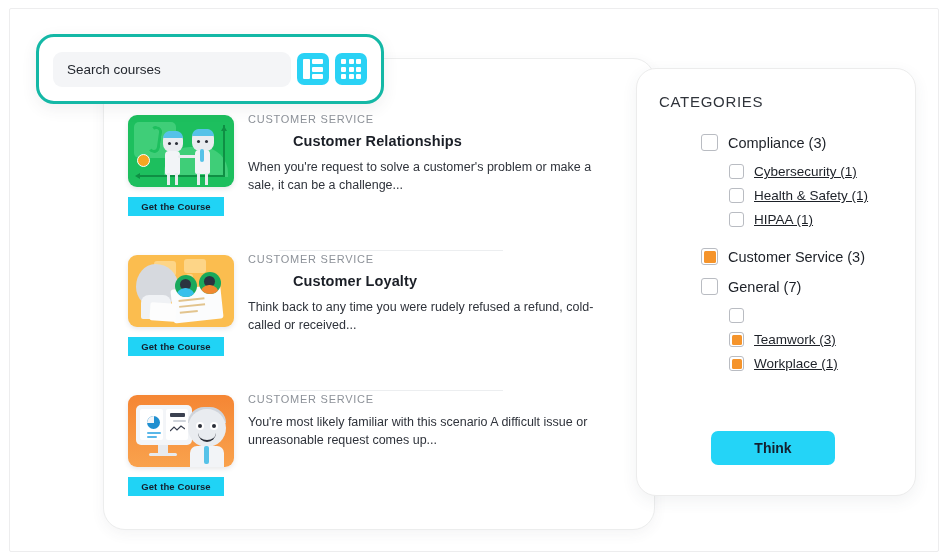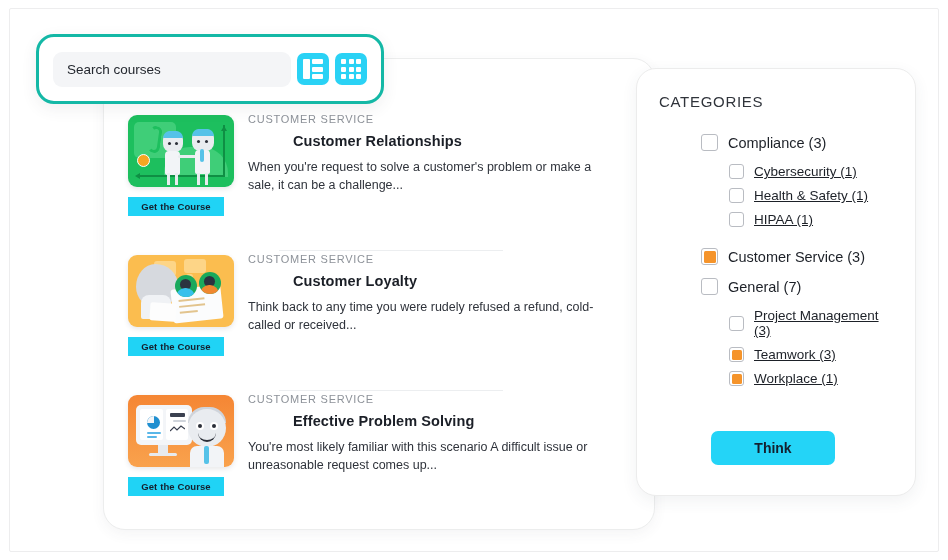--- a/index.html
+++ b/index.html
@@ -466,21 +466,20 @@
             <div class="th3-pup" style="left:70px;"></div>
             <div class="th3-pup" style="left:84px;"></div>
             <div class="th3-smile"></div>
             <div class="th3-body"></div>
             <div class="th3-tie2"></div>
           </div>
           <button class="get-course-btn">Get the Course</button>
         </div>
         <div class="course-right">
           <div class="course-cat">CUSTOMER SERVICE</div>
-          <div class="course-title">Effective Problem Solving</div>
           <div class="course-desc">You're most likely familiar with this scenario A difficult issue or unreasonable request comes up...</div>
         </div>
       </div>
 
     </div>
   </div>
 
   <div class="search-card">
     <input class="search-input" type="text" placeholder="Search courses" style="">
     <button class="view-btn">
@@ -531,21 +530,20 @@
     <div class="cat-item level-0">
       <span class="cbx checked"></span>
       <span class="cat-label-0">Customer Service (3)</span>
     </div>
     <div class="cat-item level-0">
       <span class="cbx"></span>
       <span class="cat-label-0">General (7)</span>
     </div>
     <div class="cat-item level-1">
       <span class="cbx sm"></span>
-      <span class="cat-label-1">Project Management (3)</span>
     </div>
     <div class="cat-item level-1">
       <span class="cbx sm checked"></span>
       <span class="cat-label-1">Teamwork (3)</span>
     </div>
     <div class="cat-item level-1">
       <span class="cbx sm checked"></span>
       <span class="cat-label-1">Workplace (1)</span>
     </div>
 

